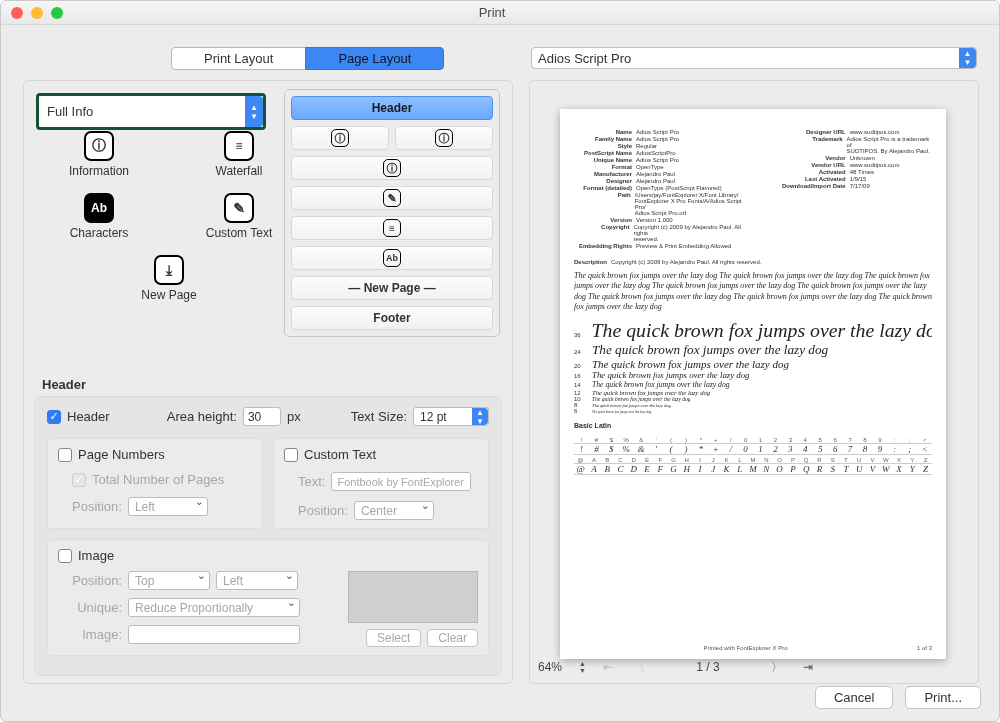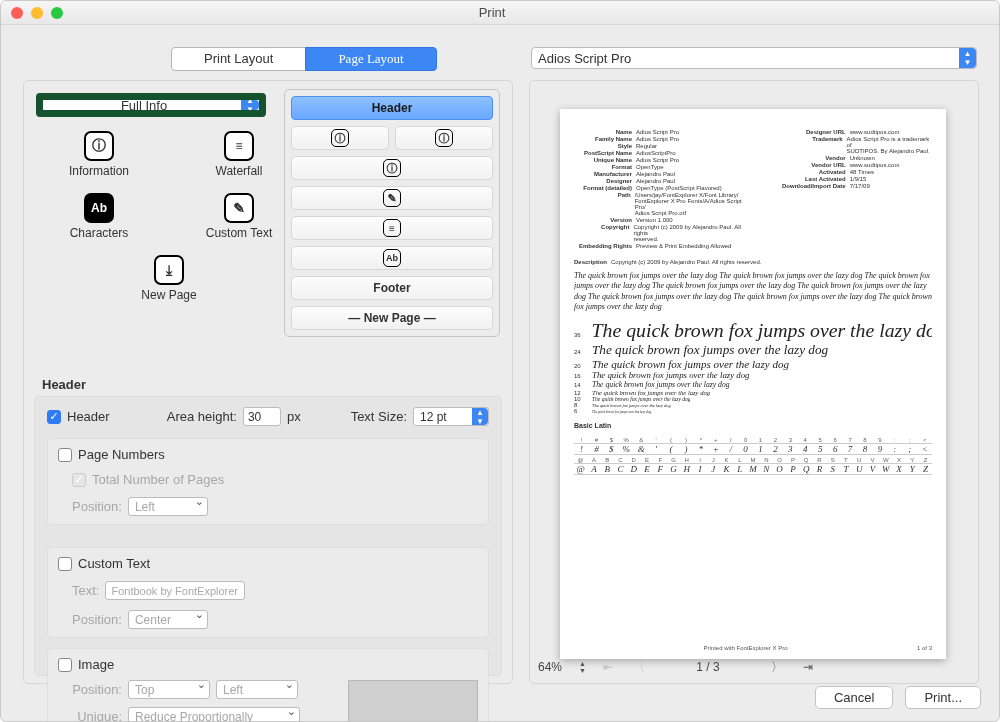--- a/index.html
+++ b/index.html
@@ -8,35 +8,35 @@
   .titlebar { height:24px; background:linear-gradient(#f6f6f6,#e8e8e8); border-bottom:1px solid #d7d7d7; display:flex; align-items:center; position:relative; }
   .traffic { display:flex; gap:8px; margin-left:10px; }
   .tl { width:12px; height:12px; border-radius:50%; }
   .tl.red{background:#ff5f57;} .tl.yel{background:#febc2e;} .tl.grn{background:#28c840;}
   .wtitle { position:absolute; left:0; right:16px; text-align:center; font-size:13px; color:#4a4a4a; }
   .content { position:absolute; top:24px; left:0; right:0; bottom:0; }
   .seg-tabs { position:absolute; top:22px; left:170px; display:flex; }
   .seg-tabs .seg { padding:3px 32px; background:#fff; border:1px solid #b6b6b6; font-size:13px; }
   .seg-tabs .seg:first-child{ border-radius:4px 0 0 4px; }
   .seg-tabs .seg:last-child{ border-radius:0 4px 4px 0; margin-left:-1px; }
-  .seg.active { background:#3d87f5; color:#ffffff; border-color:#2f77e5;font-family:Liberation Serif, serif; }
+  .seg.active { background:#3d87f5; color:#0f172a; border-color:#2f77e5; }
 
   
   .font-drop { position:absolute; top:22px; left:530px; width:446px; height:22px; background:#fff; border:1px solid #bcbcbc; border-radius:4px; padding:1px 6px; display:flex; align-items:center; }
   .blue-end { position:absolute; right:0; top:0; bottom:0; width:17px; background:#3d87f5; border-radius:0 4px 4px 0; display:flex; align-items:center; justify-content:center; }
   .stepper-arrows { color:#fff; font-size:9px; line-height:1; display:flex; flex-direction:column; gap:0; }
 
   .left-panel { position:absolute; top:55px; left:22px; width:490px; height:604px; background:#ececec; border:1px solid #d6d6d6; border-radius:5px; }
   .preview-area { position:absolute; top:55px; left:528px; width:450px; height:604px; background:#ececec; border:1px solid #d6d6d6; border-radius:5px; }
 
   .footer-btns { position:absolute; bottom:12px; right:18px; display:flex; gap:12px; }
   .mbtn { background:#fff; border:1px solid #c3c3c3; border-radius:5px; padding:3px 18px; font-size:13px; }
 
   
-  .macdd { position:relative; display:inline-flex; align-items:center; height:24px; background:#fff; border:7px solid #14532d; border-radius:4px; padding:0 22px 0 8px; font-size:13px; overflow:hidden;justify-content:center; }
+  .macdd { position:relative; display:inline-flex; align-items:center; height:37px; background:#fff; border:3px solid #14532d; border-radius:4px; padding:0 22px 0 8px; font-size:13px; overflow:hidden; }
   .macdd .blue-end { width:18px; }
   .fullinfo { position:absolute; top:12px; left:12px; width:230px; }
 
   
   .icongrid { position:absolute; top:50px; left:30px; width:230px; display:flex; flex-wrap:wrap; justify-content:center; column-gap:60px; row-gap:15px; }
   .icell { width:80px; display:flex; flex-direction:column; align-items:center; font-size:12px; gap:3px; }
   .iconbox { width:30px; height:30px; border:2.2px solid #000; border-radius:7px; display:flex; align-items:center; justify-content:center; font-weight:bold; font-size:14px; background:#fff; }
 
   
   .stackpanel { position:absolute; top:8px; left:260px; width:216px; background:#ececec; border:1px solid #c7c7c7; border-radius:5px; padding:6px 6px; display:flex; flex-direction:column; gap:6px; }
@@ -163,22 +163,22 @@
           </div>
         <div class="pill">
             <div class="minii">✎</div>
           </div>
         <div class="pill">
             <div class="minii" style="font-size:10px;">≡</div>
           </div>
         <div class="pill">
             <div class="minii" style="font-size:9px;">Ab</div>
           </div>
+        <div class="pill">—  New Page  —</div>
         <div class="pill">Footer</div>
-        <div class="pill">—  New Page  —</div>
       </div>
 
       <div class="hlabel">Header</div>
 
       <div class="header-block">
         <div class="row" style="justify-content:flex-start;">
           <span class="chk on">✓</span>
           <span>Header</span>
           <span style="flex:1"></span>
           <span>Area height:</span>
@@ -190,21 +190,21 @@
             <span>12 pt</span>
             <div class="blue-end">
                 <div class="stepper-arrows">
                   <span>▴</span>
                   <span>▾</span>
                 </div>
               </div>
           </span>
         </div>
 
-        <div style="display:flex; gap:22px; margin-top:12px;flex-direction:column;">
+        <div style="display:flex; gap:10px; margin-top:12px;">
           <div class="subbox" style="flex:1;">
             <div class="row">
                 <span class="chk"></span>
                 <span>Page Numbers</span>
               </div>
             <div class="row disabled" style="margin:10px 0 0 14px;">
                 <span class="chk" style="background:#e6e6e6;border-color:#ccc;">✓</span>
                 <span>Total Number of Pages</span>
               </div>
             <div class="row disabled" style="margin:10px 0 0 14px;">

